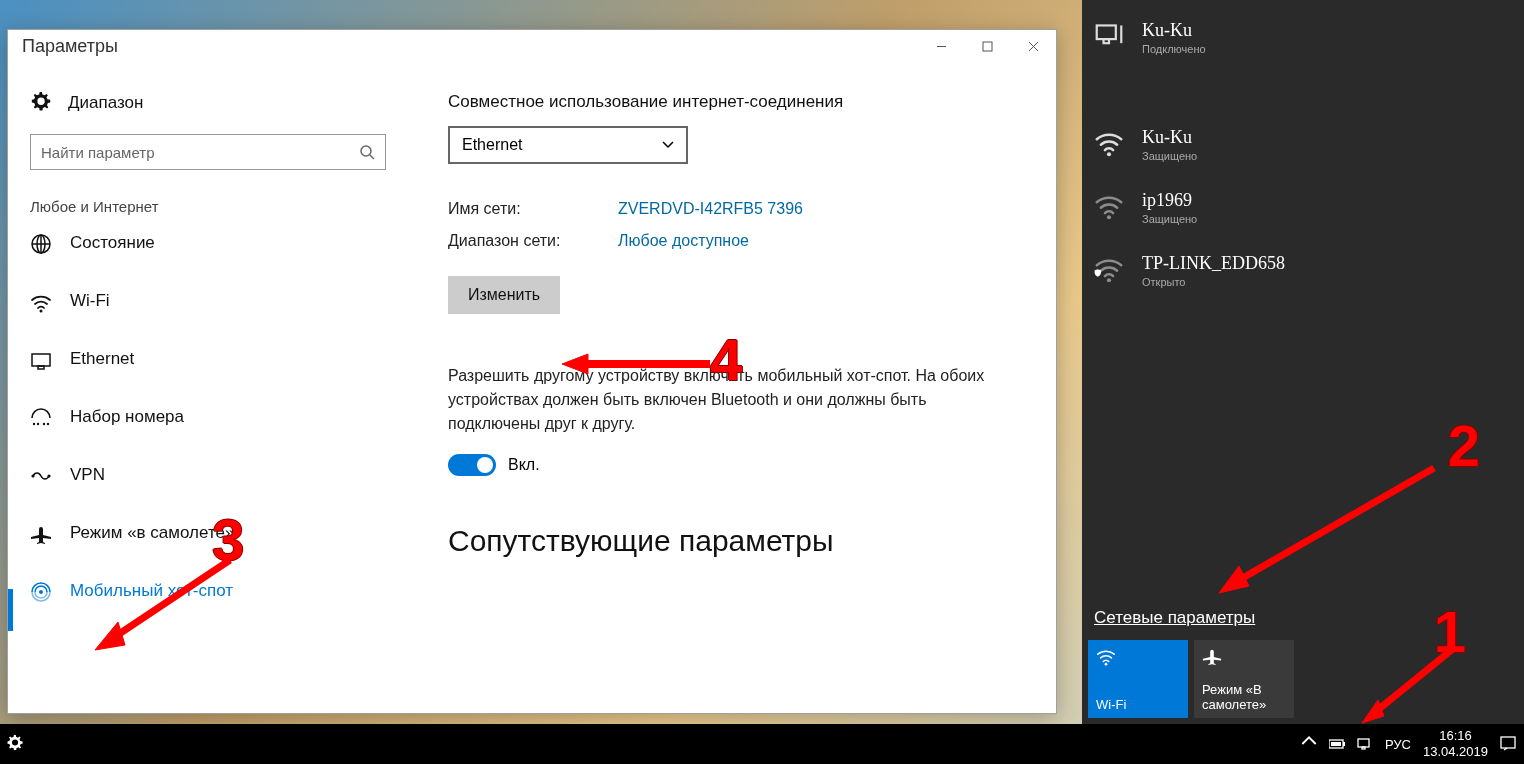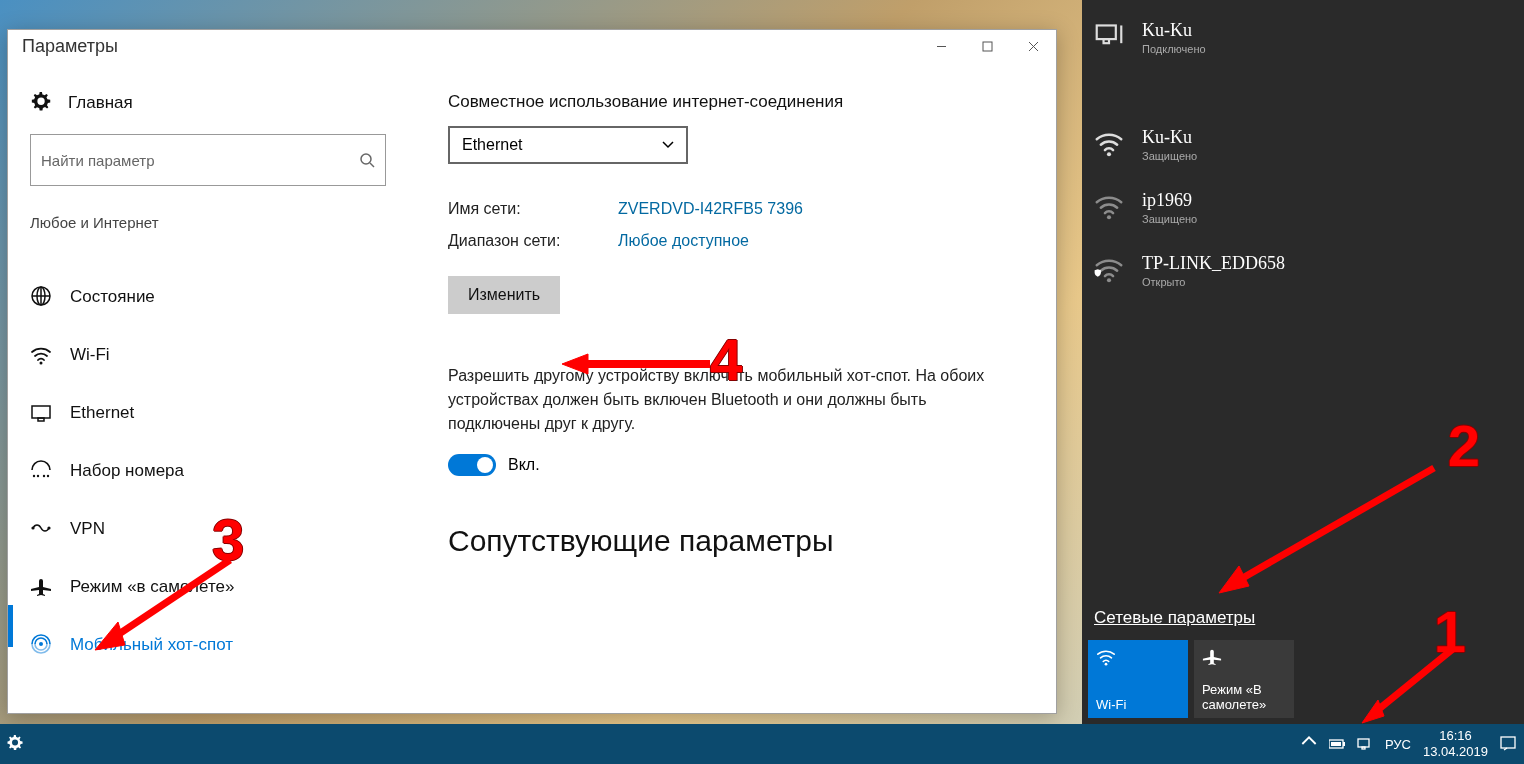--- a/index.html
+++ b/index.html
@@ -66,38 +66,38 @@
     gap: 16px;
     padding: 0 22px;
     margin-bottom: 20px;
     font-size: 17px;
     color: #111;
   }
   .gear-icon { width: 22px; height: 22px; }
   .search-box {
     margin: 0 22px 28px 22px;
     border: 1px solid #999;
-    height: 52px;
+    height: 36px;
     display: flex;
     align-items: center;
     padding: 0 10px;
     font-size: 15px;
     color: #666;
     justify-content: space-between;
   }
   .search-icon { width: 16px; height: 16px; }
   .section-label {
     padding: 0 22px;
     font-size: 15px;
     color: #444;
     margin-bottom: 18px;
   }
   .nav-item {
     display: flex;
-    align-items: flex-end;
+    align-items: flex-start;
     gap: 18px;
     height: 58px;
     padding: 0 22px;
     font-size: 17px;
     color: #111;
     position: relative;
   }
   .nav-item.active {
     color: #0078d7;
   }
@@ -228,21 +228,21 @@
   .tile-airplane { background: #3a3a3a; }
   .tile-icon { width: 20px; height: 20px; }
 
   
   .taskbar {
     position: absolute;
     left: 0;
     right: 0;
     bottom: 0;
     height: 40px;
-    background: #0c4a6e;
+    background: #000000;
     color: #fff;
     display: flex;
     align-items: center;
     justify-content: space-between;
     padding: 0 8px 0 4px;
     font-size: 13px;
   }
   .tb-left { display: flex; align-items: center; gap: 6px; }
   .tb-gear { width: 22px; height: 22px; color: #fff; padding:2px; }
   .tray { display: flex; align-items: center; gap: 12px; }
@@ -360,21 +360,21 @@
         </div>
     </div>
   </div>
 
   <div class="body">
     <div class="sidebar">
       <div class="home-row">
         <svg class="gear-icon" viewBox="0 0 22 22">
             <use href="#i-gear"></use>
           </svg>
-        <span>Главная</span>
+        <span>Диапазон</span>
       </div>
       <div class="search-box">
         <span>Найти параметр</span>
         <svg class="search-icon" viewBox="0 0 16 16">
             <use href="#i-search"></use>
           </svg>
       </div>
       <div class="section-label">Любое и Интернет</div>
 
       <div class="nav-item">

